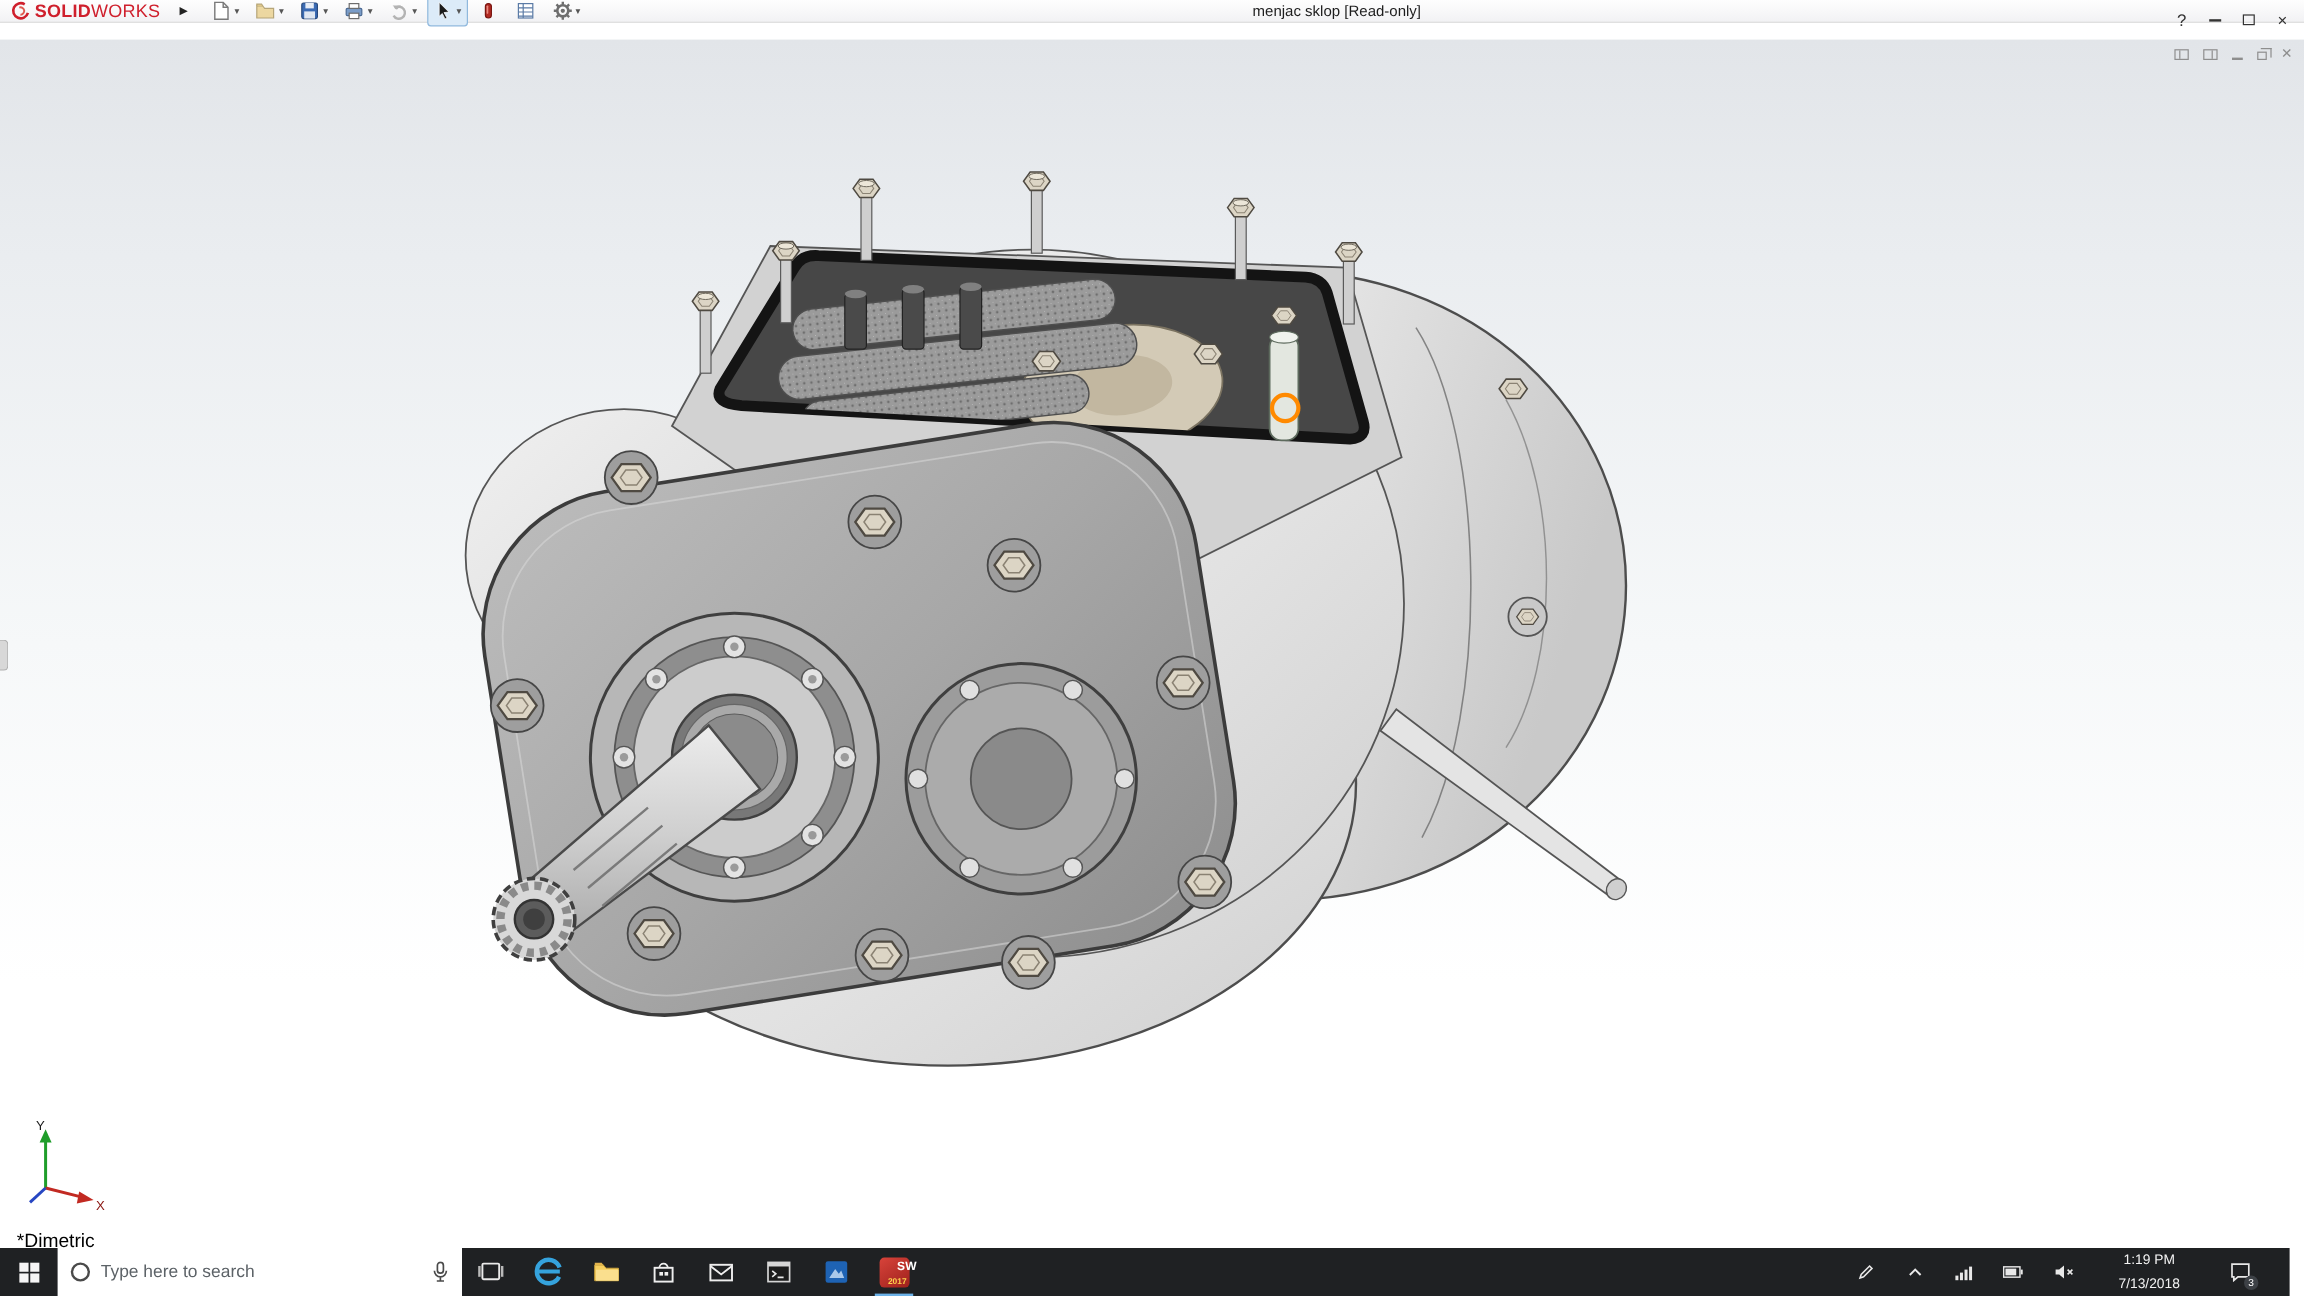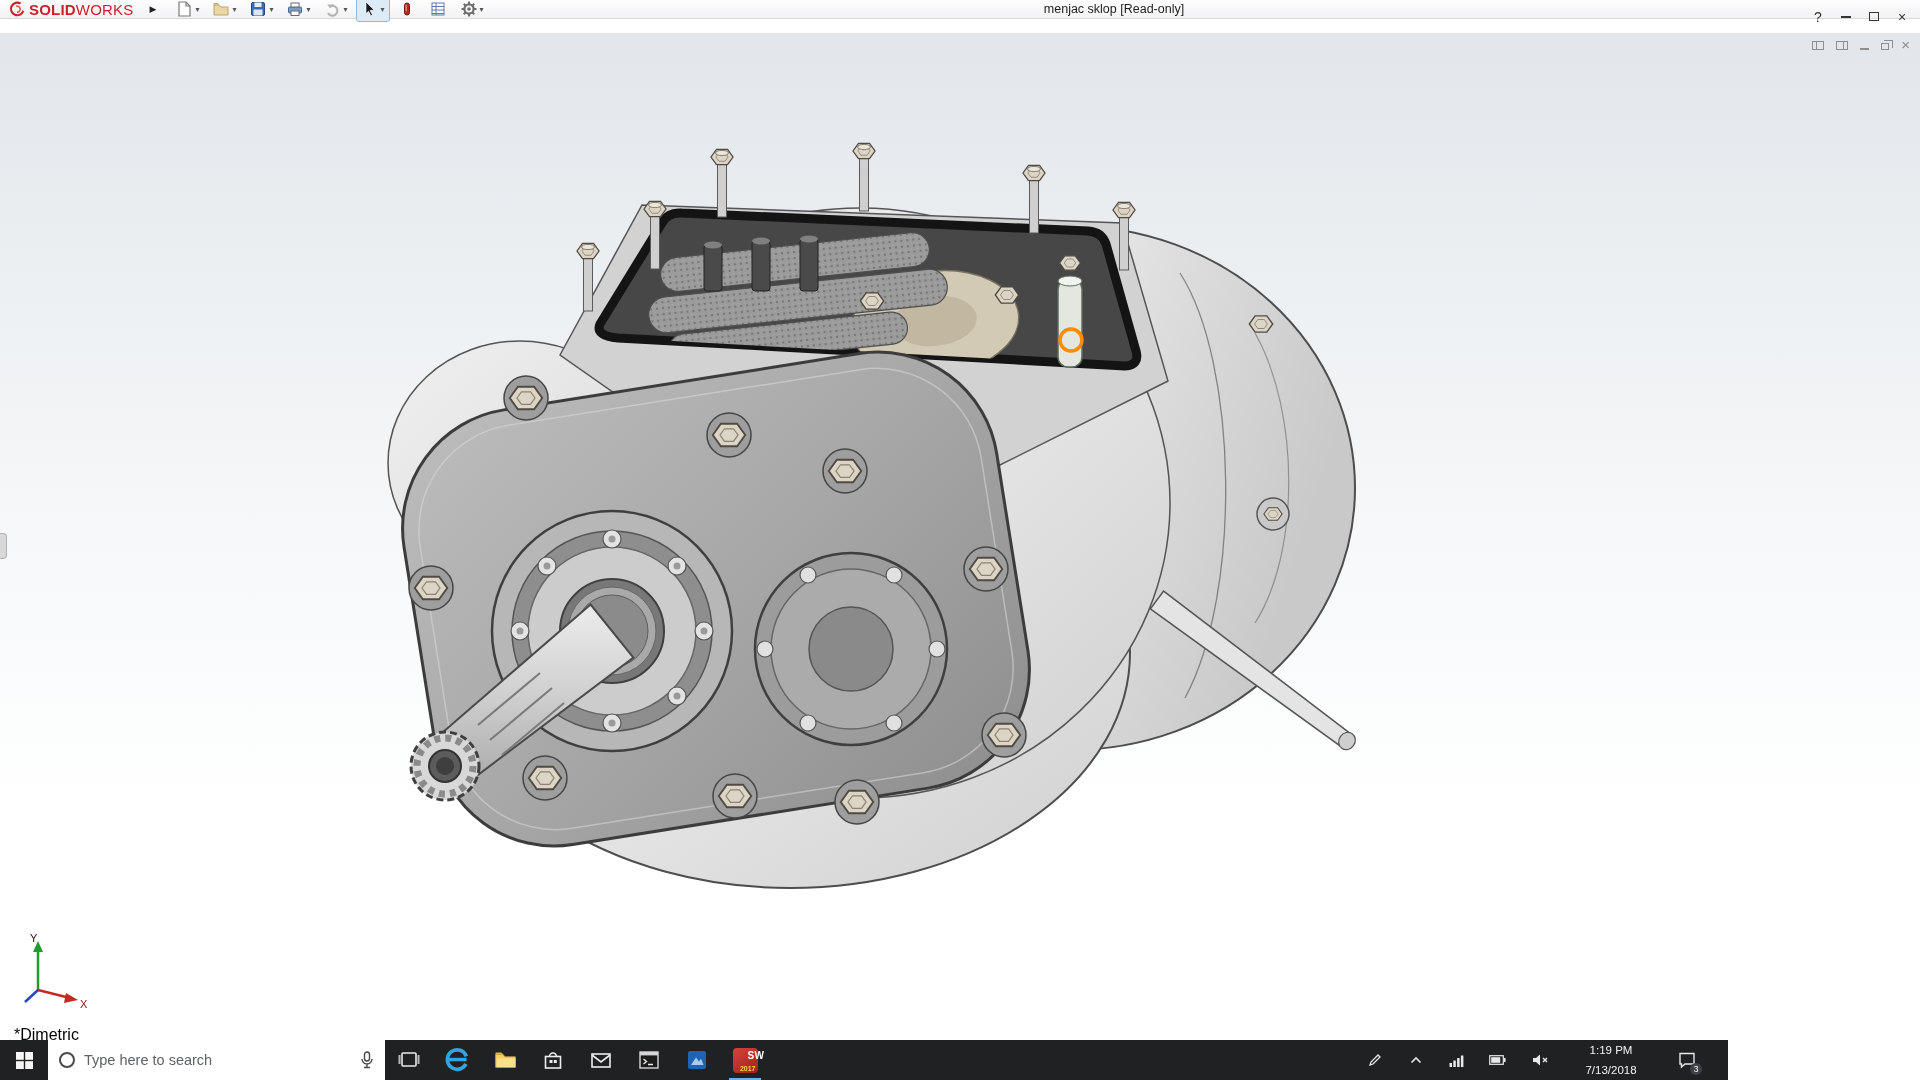--- a/index.html
+++ b/index.html
@@ -39,21 +39,21 @@
   .dc-restore { width:8px; height:7px; border:1px solid #8e8e8e; position:relative; margin-top:3px; }
   .dc-restore::before { content:""; position:absolute; top:-4px; left:2px; width:8px; height:7px; border:1px solid #8e8e8e; border-bottom:none; border-left:none; }
   .dc-close { font-size:15px; line-height:12px; }
 
   .view-label { position:absolute; left:14px; bottom:-4px; font-size:16px; color:#000; }
   .triad { position:absolute; left:16px; bottom:24px; }
   .splitter-tab { position:absolute; left:0; top:500px; width:7px; height:26px;
     background:#d8d8d8; border:1px solid #b2b2b2; border-left:none; border-radius:0 4px 4px 0; cursor:pointer; }
 
   
-  .taskbar { position:absolute; bottom:0; left:0; width:1728px; height:40px;
+  .taskbar { position:absolute; bottom:0; left:0; width:1908px; height:40px;
     background:#1f2123; display:flex; align-items:stretch; z-index:60; color:#eaeaea; }
   .tb-item { display:grid; place-items:center; cursor:pointer; position:relative; }
   .start { width:48px; }
   .searchbox { width:337px; background:#ffffff; display:flex; align-items:center; gap:9px; padding:0 11px; }
   .cortana-ring { width:16px; height:16px; border:2px solid #4a4a4a; border-radius:50%; flex:none; }
   .search-input { flex:1; border:none; outline:none; font-size:14.5px; color:#333; font-family:"Liberation Sans",sans-serif; background:transparent; }
   .search-input::placeholder { color:#5c6267; opacity:1; }
   .app { width:48px; }
   .app-underline { position:absolute; bottom:0; left:8px; right:8px; height:2.5px; background:#6cb2e8; }
   .sw-tile { width:25px; height:25px; border-radius:4px; background:linear-gradient(145deg,#d8433a,#9e211c);

